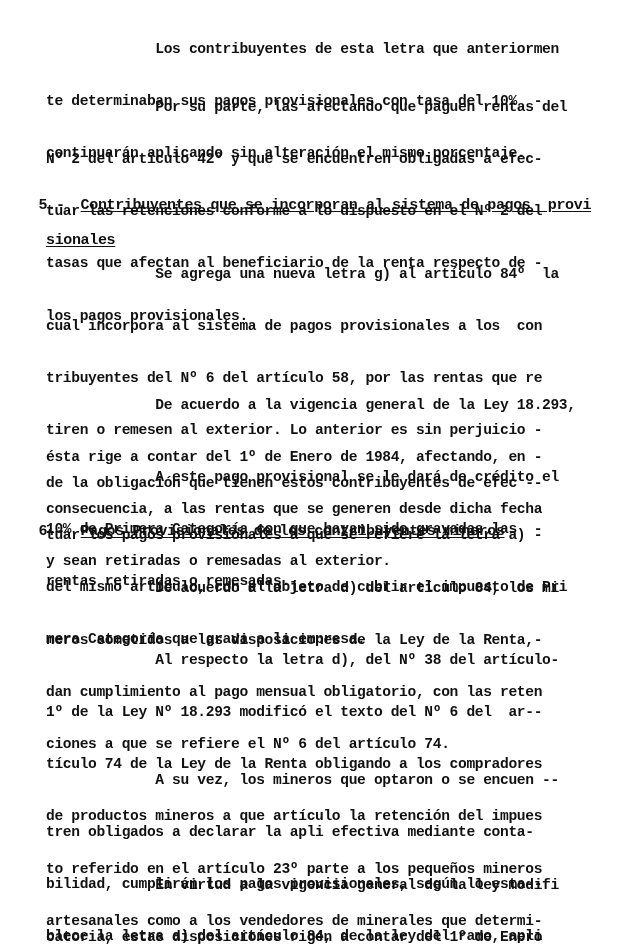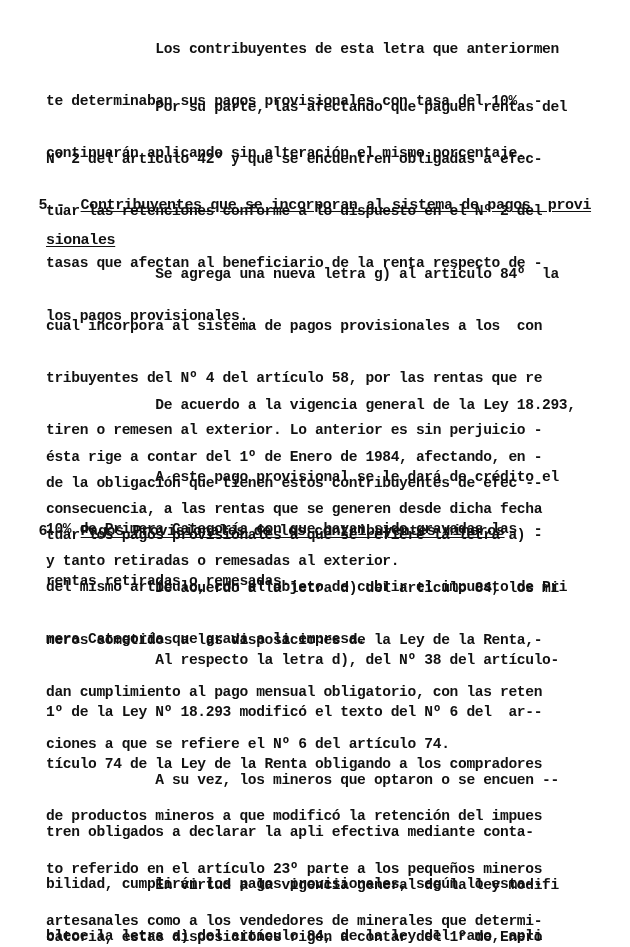--- a/index.html
+++ b/index.html
@@ -44,33 +44,33 @@
   </div>
 
   <div class="heading" style="top:180px">
     <span class="num">5.-</span><span class="title">Contribuyentes que se incorporan al sistema de pagos  provi</span>
     <span class="cont"><span class="title">sionales</span></span>
   </div>
 
   <div class="para" style="top:231px">
     <span class="line">             Se agrega una nueva letra g) al artículo 84º  la</span>
     <span class="line">cual incorpora al sistema de pagos provisionales a los  con</span>
-    <span class="line">tribuyentes del Nº 4 del artículo 58, por las rentas que re</span>
+    <span class="line">tribuyentes del Nº 6 del artículo 58, por las rentas que re</span>
     <span class="line">tiren o remesen al exterior. Lo anterior es sin perjuicio -</span>
     <span class="line">de la obligación que tienen estos contribuyentes de efec --</span>
     <span class="line">tuar los pagos provisionales a que se refiere la letra a) -</span>
     <span class="line">del mismo artículo, con el objeto de cubrir el impuesto de Pri</span>
     <span class="line">mera Categoría que grava a la empresa.</span>
   </div>
 
   <div class="para" style="top:362px">
     <span class="line">             De acuerdo a la vigencia general de la Ley 18.293,</span>
     <span class="line">ésta rige a contar del 1º de Enero de 1984, afectando, en -</span>
     <span class="line">consecuencia, a las rentas que se generen desde dicha fecha</span>
-    <span class="line">y tanto retiradas o remesadas al exterior.</span>
+    <span class="line">y sean retiradas o remesadas al exterior.</span>
   </div>
 
   <div class="para" style="top:434px">
     <span class="line">             A este pago provisional se le dará de crédito el</span>
     <span class="line">10% de Primera Categoría con que hayan sido gravadas las  -</span>
     <span class="line">rentas retiradas o remesadas.</span>
   </div>
 
   <div class="heading" style="top:506px">
     <span class="num">6.-</span><span class="title">Pagos Provisionales de los contribuyentes mineros</span>
@@ -80,21 +80,21 @@
     <span class="line">             De acuerdo a la letra d) del artículo 84, los mi</span>
     <span class="line">neros sometidos a las disposiciones de la Ley de la Renta,-</span>
     <span class="line">dan cumplimiento al pago mensual obligatorio, con las reten</span>
     <span class="line">ciones a que se refiere el Nº 6 del artículo 74.</span>
   </div>
 
   <div class="para" style="top:617px">
     <span class="line">             Al respecto la letra d), del Nº 38 del artículo-</span>
     <span class="line">1º de la Ley Nº 18.293 modificó el texto del Nº 6 del  ar--</span>
     <span class="line">tículo 74 de la Ley de la Renta obligando a los compradores</span>
-    <span class="line">de productos mineros a que modificó la retención del impues</span>
+    <span class="line">de productos mineros a que artículo la retención del impues</span>
     <span class="line">to referido en el artículo 23º parte a los pequeños mineros</span>
     <span class="line">artesanales como a los vendedores de minerales que determi-</span>
     
   </div>
 
   <div class="para" style="top:737px">
     <span class="line">             A su vez, los mineros que optaron o se encuen --</span>
     <span class="line">tren obligados a declarar la apli efectiva mediante conta-</span>
     <span class="line">bilidad, cumplirán los pagos provisionales, según lo esta--</span>
     <span class="line">blece la letra a) del artículo 84, de la ley del ramo, apli</span>

